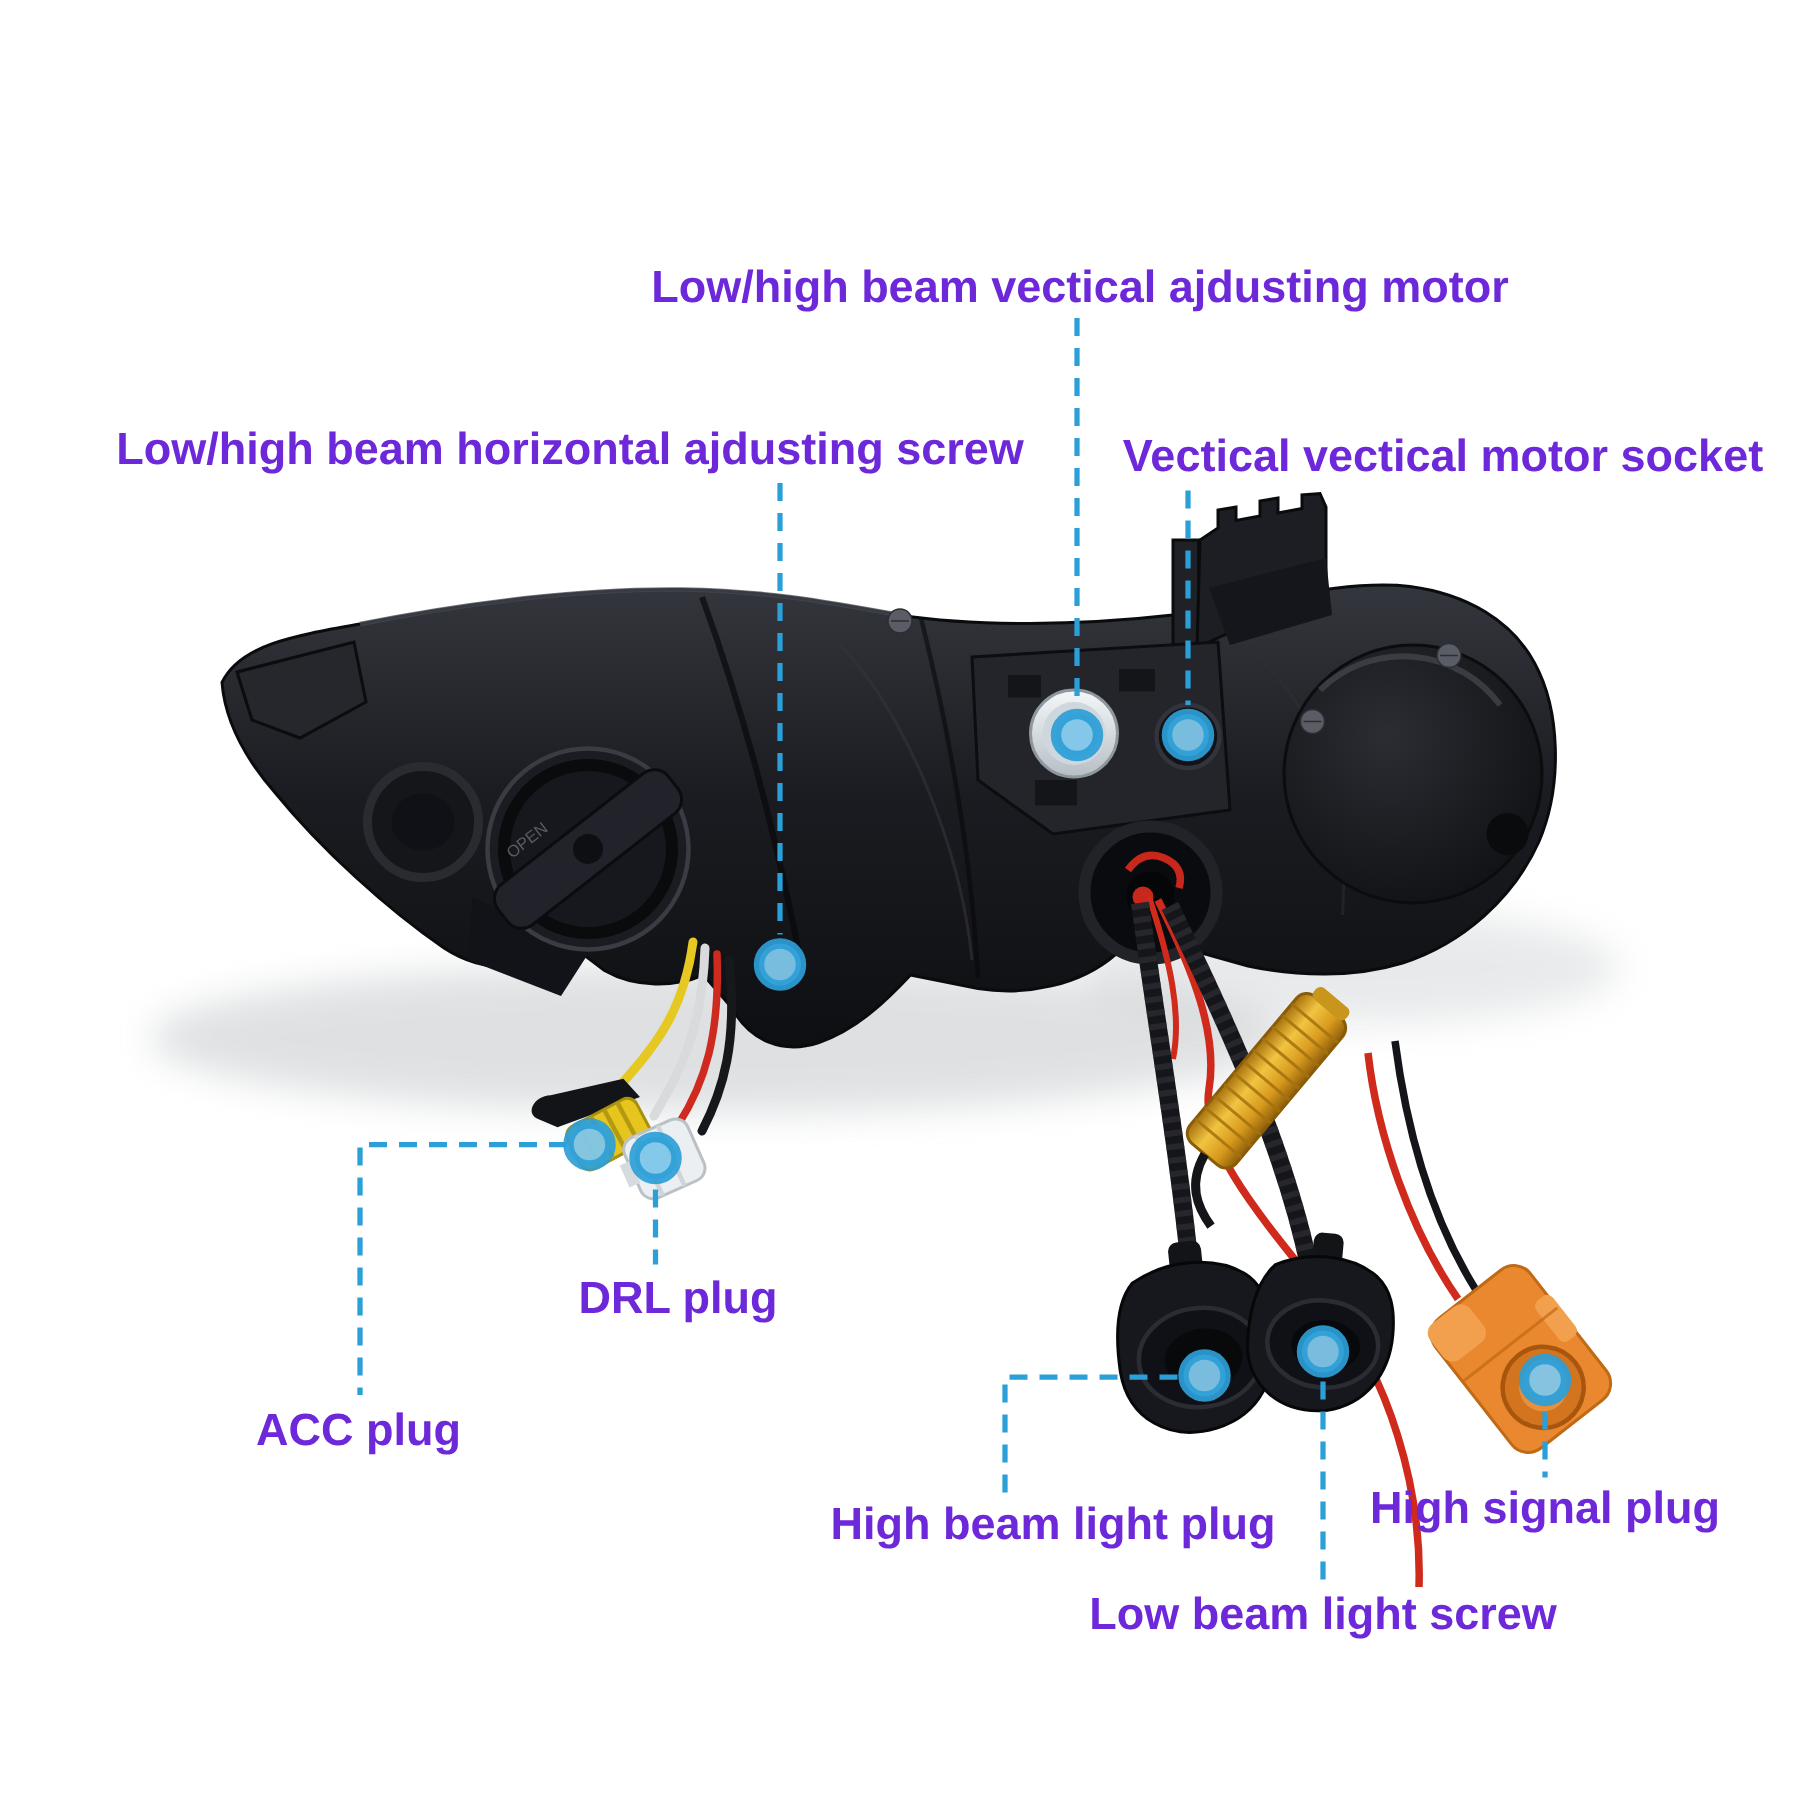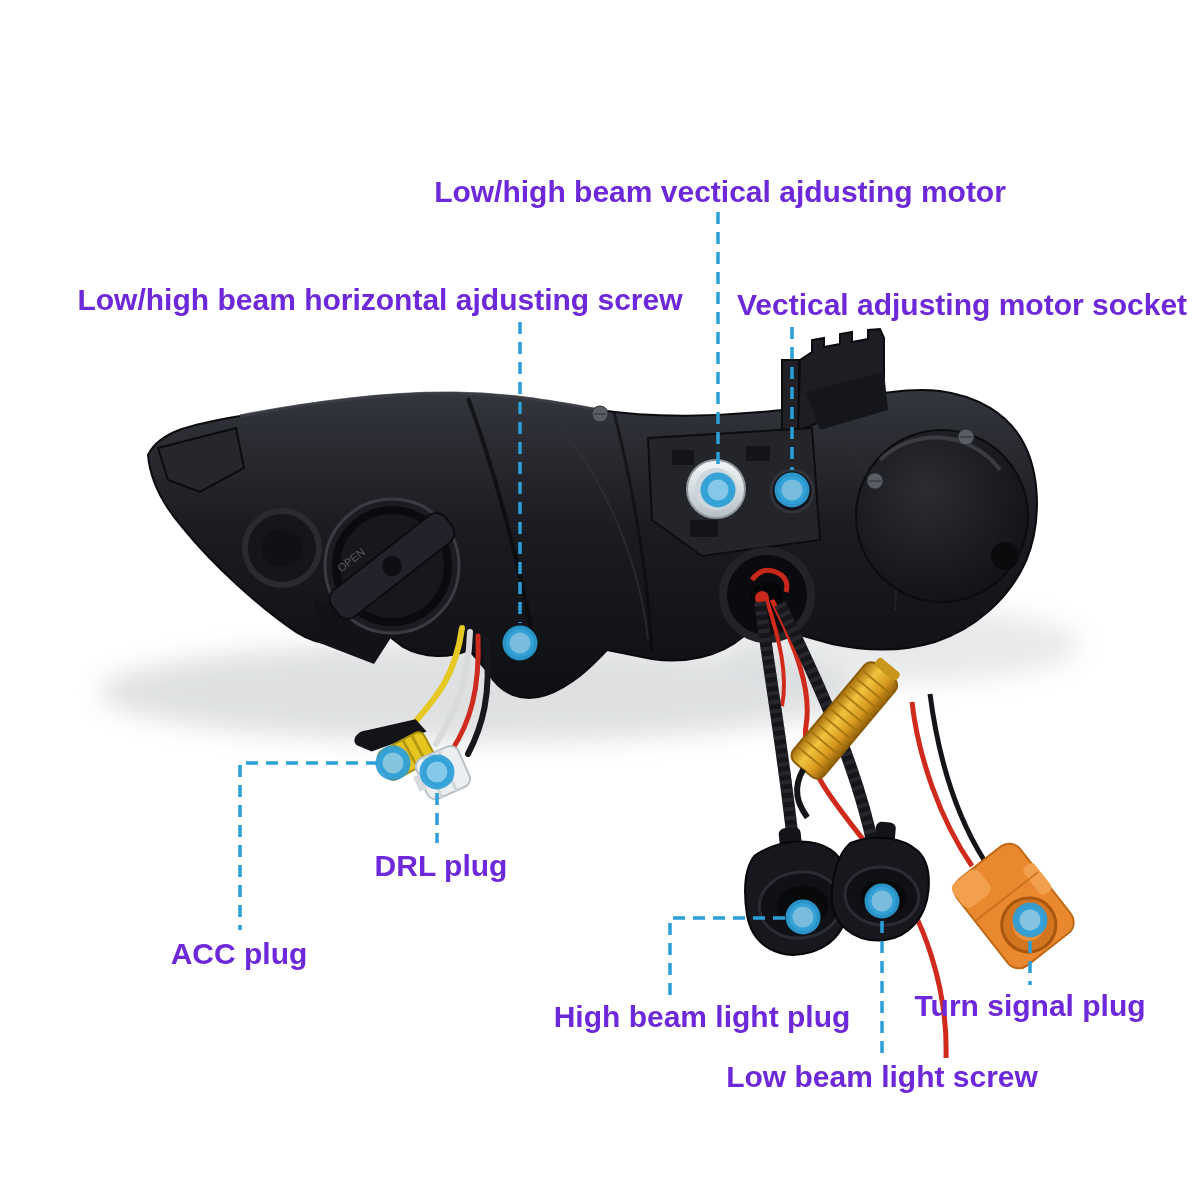--- a/index.html
+++ b/index.html
@@ -256,19 +256,19 @@
       <polyline points="785,918 670,918 670,995" class="callout-line"></polyline>
       <circle cx="803" cy="917" r="14" class="callout-dot"></circle>
       <polyline points="882,921 882,1055" class="callout-line"></polyline>
       <circle cx="882" cy="901" r="14" class="callout-dot"></circle>
       <polyline points="1030,941 1030,985" class="callout-line"></polyline>
       <circle cx="1030" cy="920" r="14" class="callout-dot"></circle>
     </svg>
 
   <div class="callout-label" style="left: 720px; top: 192px;">Low/high beam vectical ajdusting motor</div>
   <div class="callout-label" style="left: 380px; top: 300px;">Low/high beam horizontal ajdusting screw</div>
-  <div class="callout-label" style="left: 962px; top: 305px;">Vectical adjusting motor socket</div>
-  <div class="callout-label" style="left: 441px; top: 866px;">DRL plug</div>
+  <div class="callout-label" style="left: 962px; top: 305px;">Vectical vectical motor socket</div>
+  <div class="callout-label" style="left: 452px; top: 866px;">DRL plug</div>
   <div class="callout-label" style="left: 239px; top: 954px;">ACC plug</div>
   <div class="callout-label" style="left: 670px; top: 1017px; margin-left: 32px;">High beam light plug</div>
   <div class="callout-label" style="left: 882px; top: 1077px;">Low beam light screw</div>
-  <div class="callout-label" style="left: 1030px; top: 1006px;">Turn signal plug</div>
+  <div class="callout-label" style="left: 1030px; top: 1006px;">High signal plug</div>
 </div>
 
 </body></html>

